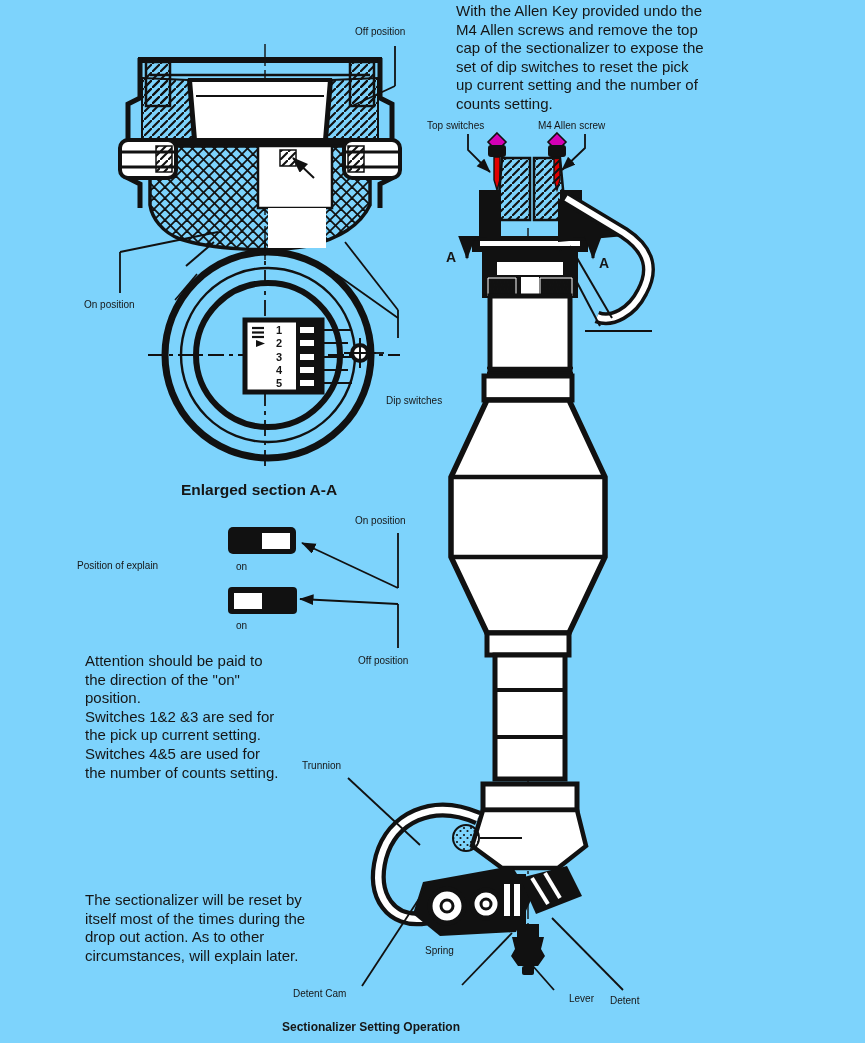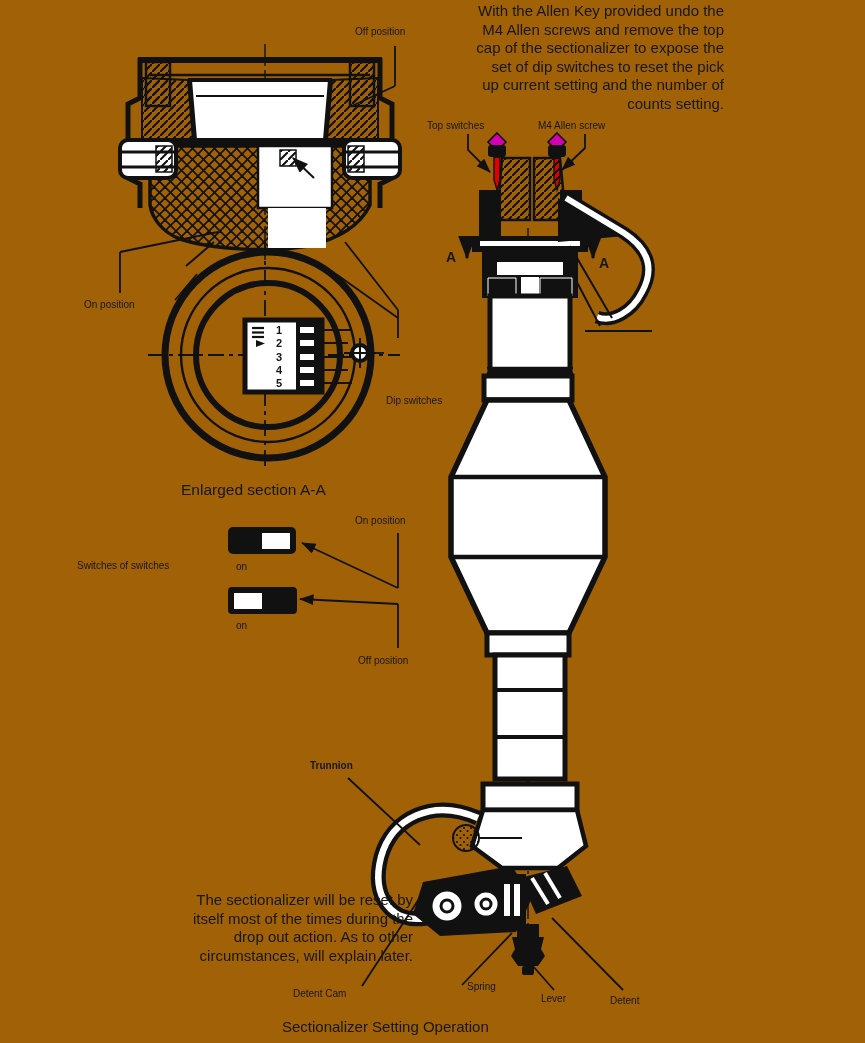--- a/index.html
+++ b/index.html
@@ -1,23 +1,23 @@
 <!DOCTYPE html>
 <html><head>
 <meta charset="utf-8">
 <style>
   html,body{margin:0;padding:0;background:#fff;}
   #root{
-    position:relative;width:865px;height:1043px;background:#a16207;overflow:hidden;
-    font-family:"Liberation Sans",sans-serif;color:#161616;text-align:right;
+    position:relative;width:865px;height:1043px;background:#7dd3fc;overflow:hidden;
+    font-family:"Liberation Sans",sans-serif;color:#161616;
   }
   #root svg{position:absolute;left:0;top:0;}
   .label{position:absolute;font-size:10px;white-space:nowrap;line-height:16px;}
   .note{position:absolute;font-size:15px;line-height:18.6px;white-space:pre-line;}
-  .bold{font-weight:normal;}
+  .bold{font-weight:bold;}
   .small-num{position:absolute;font-size:11px;font-weight:bold;line-height:11px;}
   .sect-a{position:absolute;font-size:14px;font-weight:bold;line-height:14px;}
 </style>
 </head>
 <body>
 
 <div id="root">
 
 <svg width="865" height="1043" viewBox="0 0 865 1043">
   <defs>
@@ -262,37 +262,44 @@
 <div class="label" style="left:386px;top:345px;margin-top:48px;">Dip switches</div>
 
 <div class="small-num" style="left:276px;top:325px;">1</div>
 <div class="small-num" style="left:276px;top:338px;">2</div>
 <div class="small-num" style="left:276px;top:352px;">3</div>
 <div class="small-num" style="left:276px;top:365px;">4</div>
 <div class="small-num" style="left:276px;top:378px;">5</div>
 
 <div class="label bold" style="left:181px;top:482px;font-size:15.5px;">Enlarged section A-A</div>
 
-<div class="label" style="left:77px;top:558px;">Switches of switches</div>
+<div class="label" style="left:77px;top:558px;">Position of explain</div>
 
 <div class="label" style="left:236px;top:559px;">on</div>
 <div class="label" style="left:236px;top:618px;">on</div>
 
 <div class="label" style="left:355px;top:513px;">On position</div>
 <div class="label" style="left:358px;top:653px;">Off position</div>
 
-
-<div class="label" style="left:310px;top:758px;font-weight:bold;">Trunnion</div>
-
-
-<div class="note" style="left:85px;top:891px;width:280px;margin-left:48px;">The sectionalizer will be reset by
+<div class="note" style="left:85px;top:652px;width:270px;">Attention should be paid to
+the direction of the "on"
+position.
+Switches 1&amp;2 &amp;3  are sed for
+the pick up current setting.
+Switches 4&amp;5 are used for
+the number of counts setting.</div>
+
+<div class="label" style="left:302px;top:758px;">Trunnion</div>
+
+
+<div class="note" style="left:85px;top:891px;width:280px;">The sectionalizer will be reset by
 itself most of the times during the
 drop out action. As to other
 circumstances, will explain later.</div>
 
 <div class="label" style="left:293px;top:986px;">Detent Cam</div>
-<div class="label" style="left:425px;top:979px;margin-left:42px;">Spring</div>
-<div class="label" style="left:541px;top:991px;">Lever</div>
+<div class="label" style="left:425px;top:943px;">Spring</div>
+<div class="label" style="left:569px;top:991px;">Lever</div>
 <div class="label" style="left:598px;top:993px;margin-left:12px;">Detent</div>
 
-<div class="label bold" style="left:282px;top:1019px;font-size:15px;">Sectionalizer Setting Operation</div>
+<div class="label bold" style="left:282px;top:1019px;font-size:12px;">Sectionalizer Setting Operation</div>
 
 </div>
 
 </body></html>

